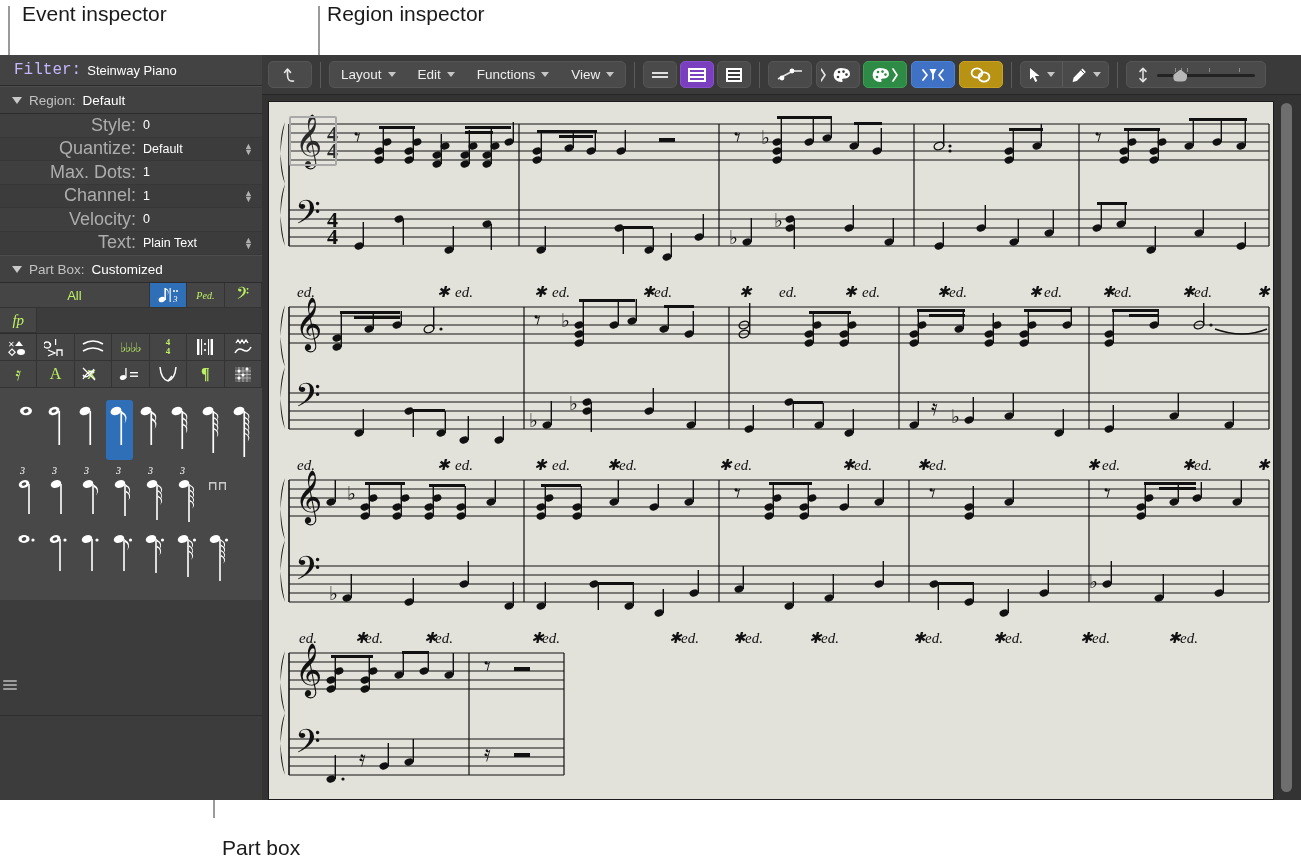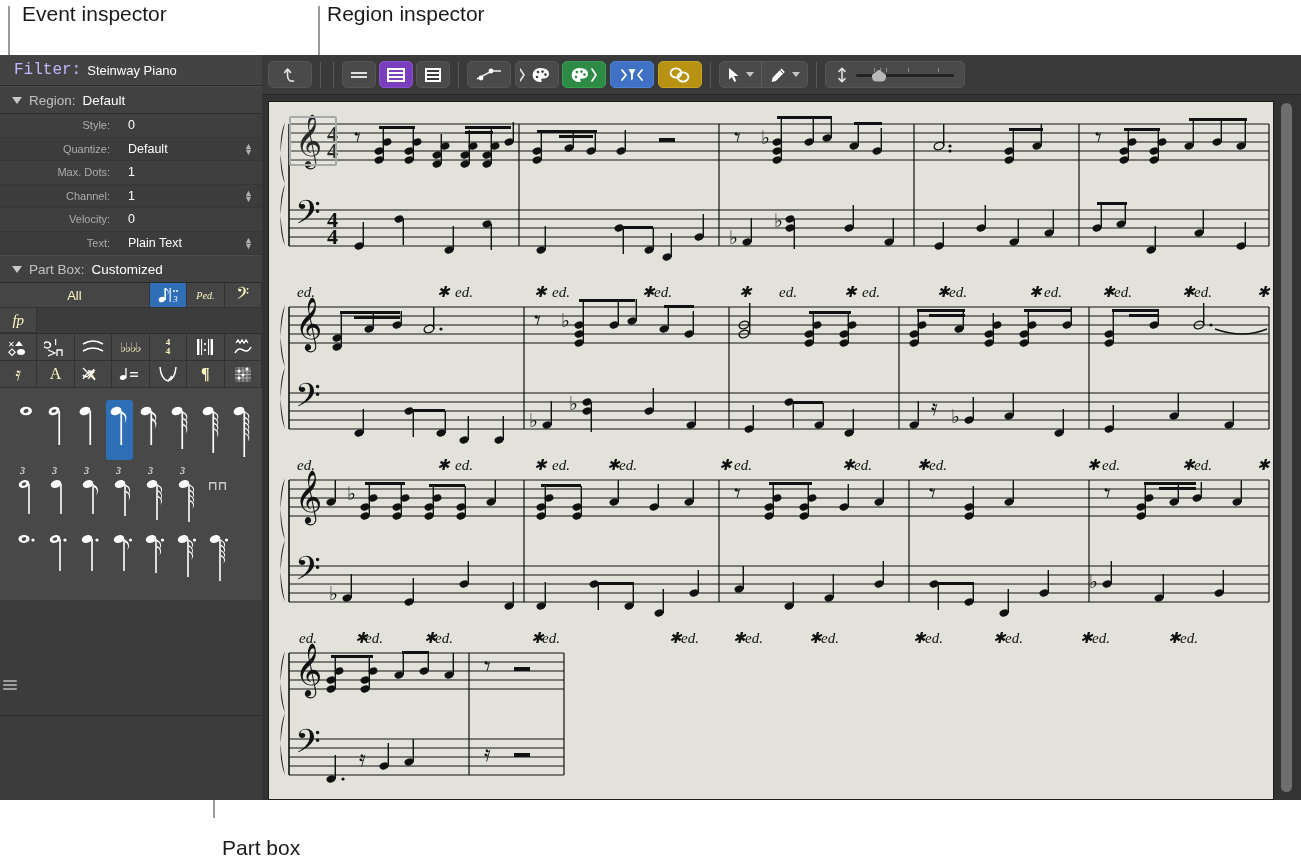--- a/index.html
+++ b/index.html
@@ -77,25 +77,25 @@
   .row {
     height: 23.5px;
     display: flex;
     align-items: center;
     border-bottom: 1px solid #373737;
     position: relative;
     background: #3f3f3f;
   }
   .row:nth-child(even) { background: #3c3c3c; }
   .row .rlabel {
-    width: 128px;
+    width: 143px;
     text-align: right;
     color: #adadad;
-    font-size: 11px;
-    padding-right: 18px;
+    font-size: 18px;
+    padding-right: 7px;
   }
   .row .rvalue {
     color: #ffffff;
     font-size: 12.5px;
     flex: 1;
   }
   .stepper {
     position: absolute;
     right: 9px;
     top: 50%;
@@ -131,21 +131,21 @@
     grid-template-columns: repeat(7, 1fr);
     border-bottom: 1px solid #2e2e2e;
   }
   .pb-cell {
     height: 25px;
     border-right: 1px solid #333333;
     border-bottom: 1px solid #333333;
     display: flex;
     align-items: center;
     justify-content: center;
-    color: #fef9c3;
+    color: #bef264;
     font-size: 13px;
     background: #454545;
     overflow: hidden;
   }
   .pb-cell.wide { grid-column: span 4; }
   .pb-cell.sel { background: #2f6fb8; }
   .pb-cell svg { display: block; }
 
   .pb-row2, .pb-row3 {
     display: grid;
@@ -740,20 +740,38 @@
 
     <div class="toolbar">
       <div class="tbtn" style="width:44px">
         <svg width="18" height="18" viewBox="0 0 18 18">
           <path d="M12.5 15 q-6 1 -6 -6 v-5" fill="none" stroke="#e6e6e6" stroke-width="1.6" stroke-linecap="round"></path>
           <path d="M3.6 6.4 l2.9 -3.4 l3 3.4" fill="none" stroke="#e6e6e6" stroke-width="1.6" stroke-linecap="round" stroke-linejoin="round"></path>
         </svg>
       </div>
       <div class="sep"></div>
 
+      <div class="menugroup">
+        <div class="menuitem">
+          <span>Layout</span>
+          <span class="chev"></span>
+        </div>
+        <div class="menuitem">
+          <span>Edit</span>
+          <span class="chev"></span>
+        </div>
+        <div class="menuitem">
+          <span>Functions</span>
+          <span class="chev"></span>
+        </div>
+        <div class="menuitem">
+          <span>View</span>
+          <span class="chev"></span>
+        </div>
+      </div>
 
       <div class="sep"></div>
 
       <div class="grp">
         <div class="tb-icon">
           <svg width="20" height="14" viewBox="0 0 20 14">
             <rect x="2" y="4" width="16" height="2" fill="#e0e0e0"></rect>
             <rect x="2" y="8" width="16" height="2" fill="#e0e0e0"></rect>
           </svg>
         </div>

